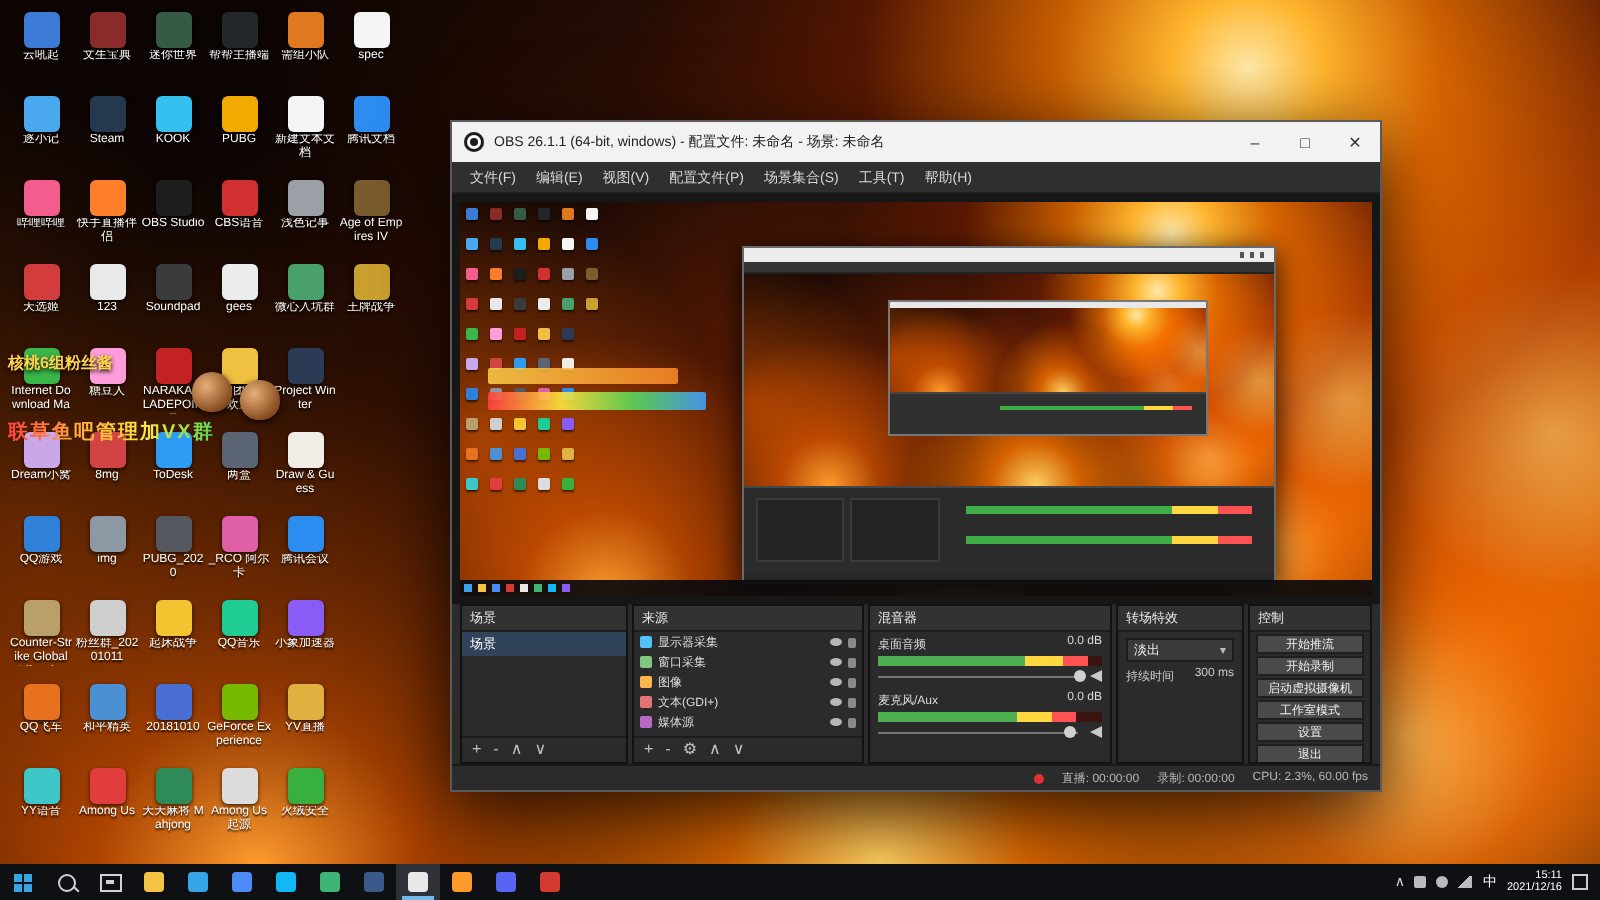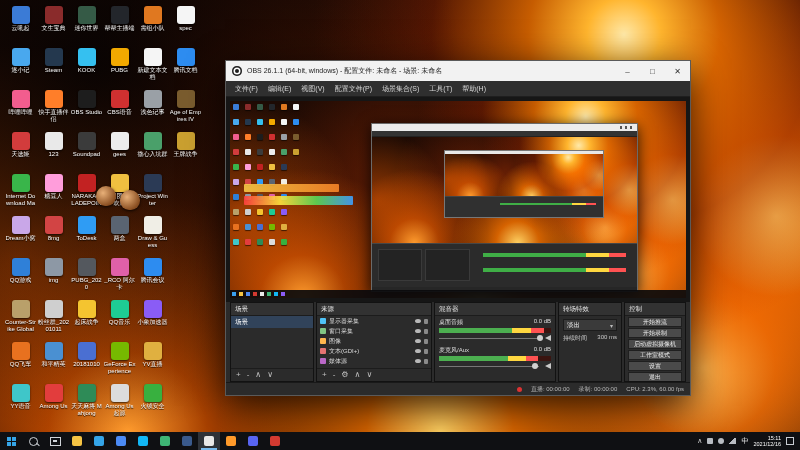--- a/index.html
+++ b/index.html
@@ -409,22 +409,24 @@
     <div class="dicon-label">Age of Empires IV</div>
   </div>
 
   <div class="dicon">
     <div class="dicon-img" style="background: rgb(202, 160, 48);"></div>
     <div class="dicon-label">王牌战争</div>
   </div>
 </div>
 
   <div id="banner">
+    <div class="banner-l1">核桃6组粉丝酱</div>
     <div class="walnut w1"></div>
     <div class="walnut w2"></div>
+    <div class="banner-l2">联草鱼吧管理加VX群</div>
   </div>
 
   <div id="obs">
     <div class="titlebar">
       <div class="obs-logo"></div>
       <div class="title-text">OBS 26.1.1 (64-bit, windows) - 配置文件: 未命名 - 场景: 未命名</div>
       <div class="win-btn">–</div>
       <div class="win-btn">□</div>
       <div class="win-btn">✕</div>
     </div>

